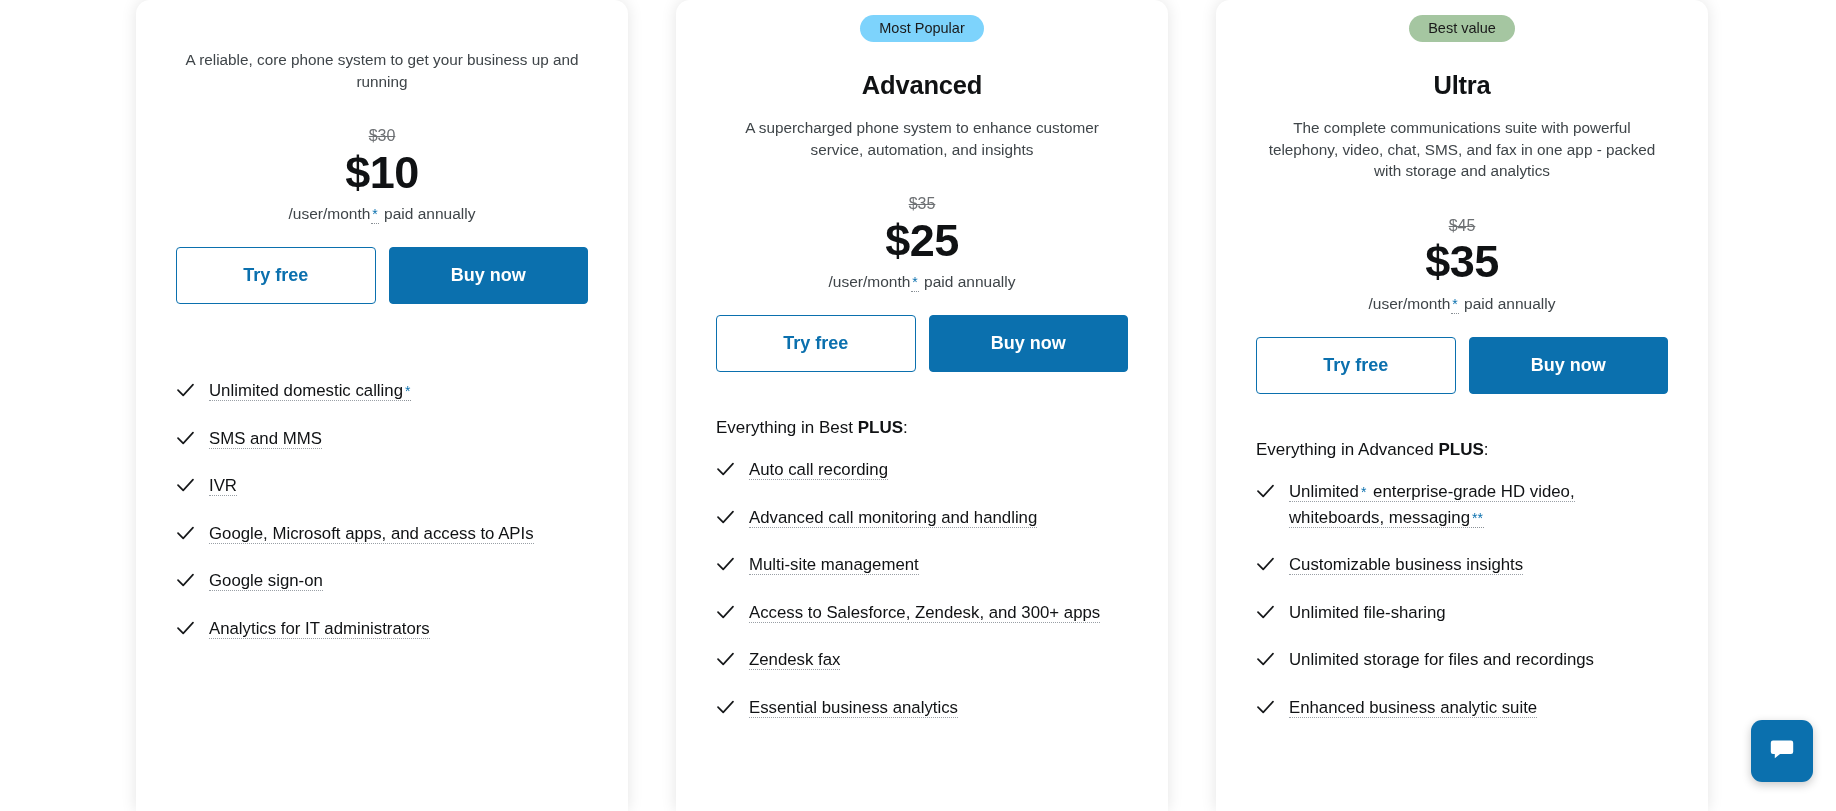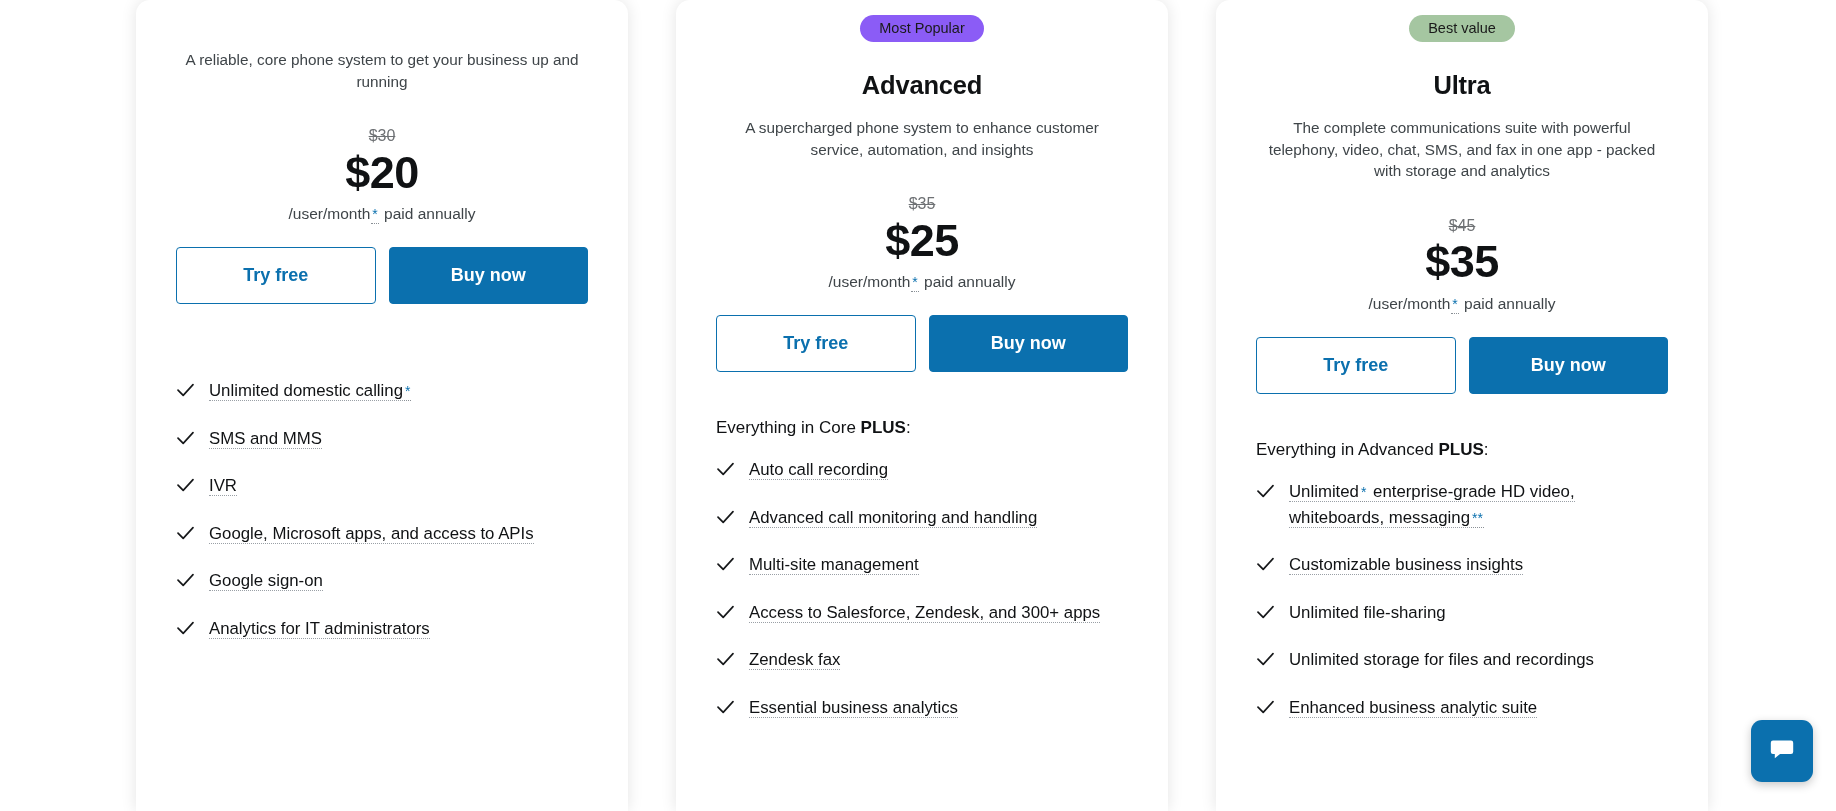--- a/index.html
+++ b/index.html
@@ -50,21 +50,21 @@
     display: inline-block;
     margin-top: 15px;
     padding: 4px 19px 5px 19px;
     border-radius: 999px;
     font-size: 14.5px;
     line-height: 1.25;
     font-weight: 400;
     color: #1a1a1a;
     white-space: nowrap;
   }
-  .plan-badge.popular { background: #8b5cf6; }
+  .plan-badge.popular { background: #7dd3fc; }
   .plan-badge.value   { background: #A5C6A1; }
 
   .plan-title {
     margin-top: 39px;
     text-align: center;
     font-size: 25.5px;
     font-weight: 700;
     color: #101214;
     letter-spacing: -0.2px;
   }
@@ -206,21 +206,21 @@
 <body>
 
 <div class="pricing-stage">
 
   <div class="cards-row" id="cards-row">
       <div class="plan-card">
         <div class="badge-slot"></div>
         <div class="plan-desc">A reliable, core phone system to get your business up and running</div>
         <div class="price-block">
           <div class="price-old">$30</div>
-          <div class="price-new">$20</div>
+          <div class="price-new">$10</div>
           <div class="price-terms"><span>/user/month</span><span class="ast">*</span><span> paid annually</span></div>
         </div>
         <div class="cta-row">
           <div class="btn btn-outline">Try free</div>
           <div class="btn btn-solid">Buy now</div>
         </div>
         <ul class="feature-list no-intro">
           <li class="feature-item">
             <span class="check-icon">
               <svg width="19" height="23" viewBox="0 0 19 23">
@@ -279,21 +279,21 @@
         <div class="plan-desc">A supercharged phone system to enhance customer service, automation, and insights</div>
         <div class="price-block">
           <div class="price-old">$35</div>
           <div class="price-new">$25</div>
           <div class="price-terms"><span>/user/month</span><span class="ast">*</span><span> paid annually</span></div>
         </div>
         <div class="cta-row">
           <div class="btn btn-outline">Try free</div>
           <div class="btn btn-solid">Buy now</div>
         </div>
-        <div class="includes-line"><span>Everything in Core </span><b>PLUS</b><span>:</span></div>
+        <div class="includes-line"><span>Everything in Best </span><b>PLUS</b><span>:</span></div>
         <ul class="feature-list">
           <li class="feature-item">
             <span class="check-icon">
               <svg width="19" height="23" viewBox="0 0 19 23">
                 <path d="M2 11.2 L7.2 16.4 L17 5.6" fill="none" stroke="#16181a" stroke-width="1.7" stroke-linecap="round" stroke-linejoin="round"></path>
               </svg>
             </span>
             <div><span class="feature-text dotted">Auto call recording</span></div>
           </li>
           <li class="feature-item">

